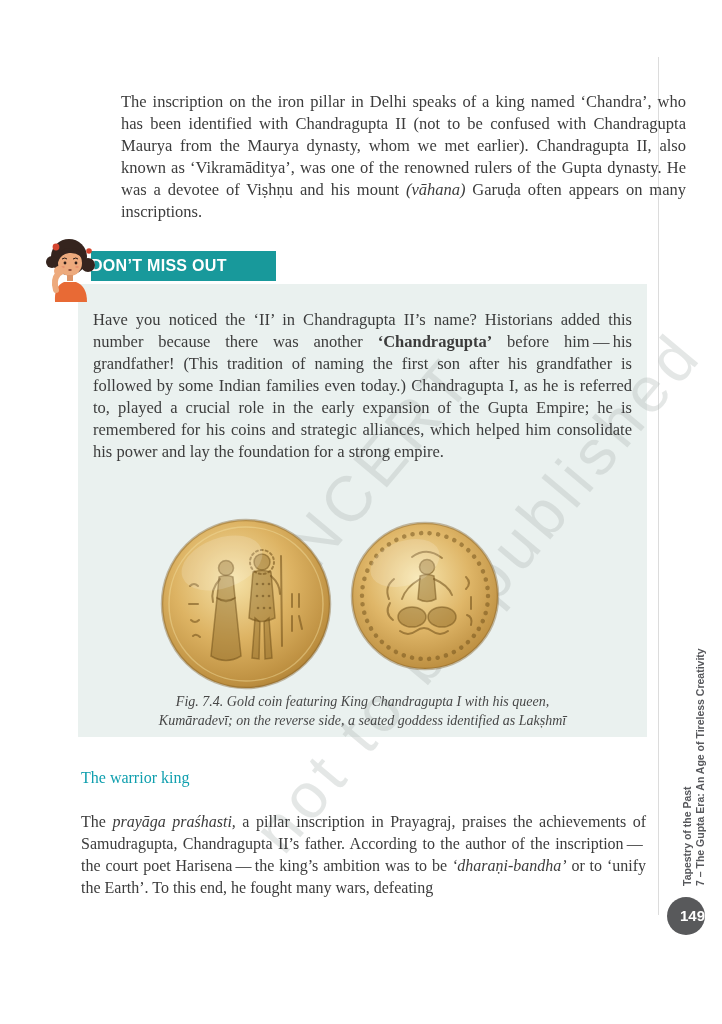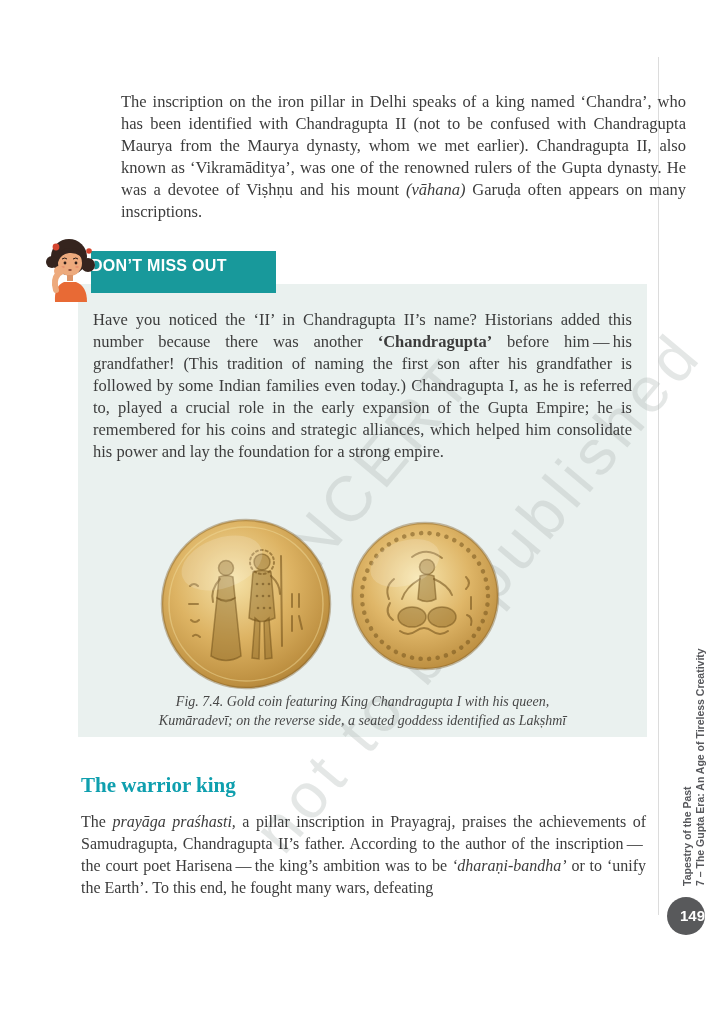--- a/index.html
+++ b/index.html
@@ -28,21 +28,21 @@
   
   .intro{
     position:absolute;left:81px;top:74px;width:565px;
     font-size:16.5px;line-height:22px;color:var(--text-dark,#3c3c3c);
     text-align:justify;z-index:3;margin-left:40px;
   }
   em{font-style:italic;}
   strong{font-weight:bold;}
   
   .banner{
-    position:absolute;left:83px;top:251px;width:185px;height:42px;
+    position:absolute;left:83px;top:251px;width:185px;height:30px;
     background:var(--accent-teal,#18999b);
     color:#ffffff;
     font-family:"Liberation Sans","DejaVu Sans",sans-serif;
     font-weight:bold;font-size:16px;line-height:30px;
     padding-left:0;box-sizing:border-box;
     letter-spacing:.3px;
     z-index:5;
     margin-left:8px;
   }
   .callout-box{
@@ -61,21 +61,21 @@
   .coin2{position:absolute;left:350px;top:521px;width:150px;height:150px;z-index:4;}
   .caption{
     position:absolute;left:78px;top:692px;width:569px;
     text-align:center;font-style:italic;font-size:14px;line-height:19px;
     color:var(--caption-gray,#474747);z-index:3;
   }
   .caption span{display:block;}
   
   .section-heading{
     position:absolute;left:81px;top:756px;
-    font-size:21px;font-weight:bold;color:var(--heading-teal,#0f9fae);
+    font-size:16px;font-weight:normal;color:var(--heading-teal,#0f9fae);
     z-index:3;
   }
   .section-para{
     position:absolute;left:81px;top:795px;width:565px;
     font-size:16px;line-height:22px;color:var(--text-dark,#3c3c3c);
     text-align:justify;z-index:3;
   }
   
   .margin-rule{
     position:absolute;left:658px;top:57px;width:1px;height:858px;

